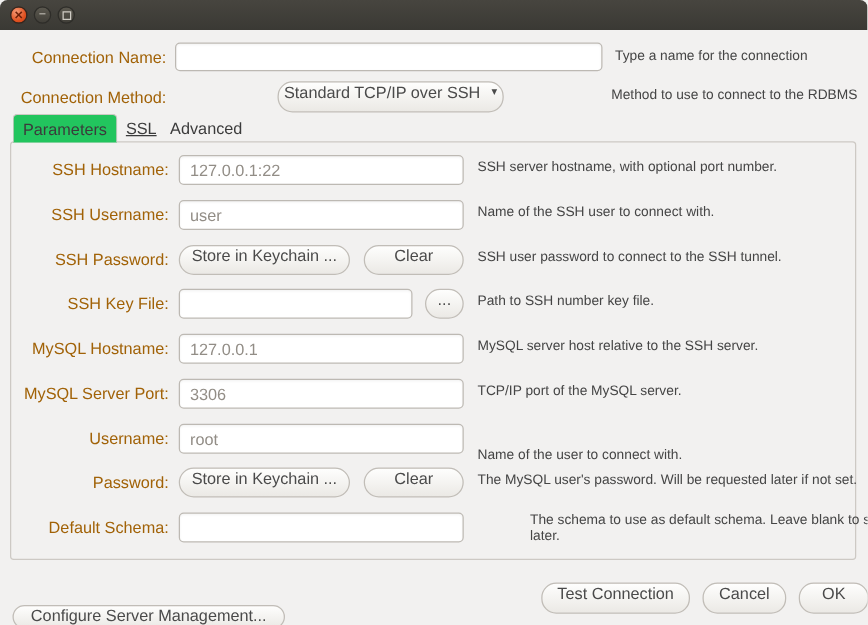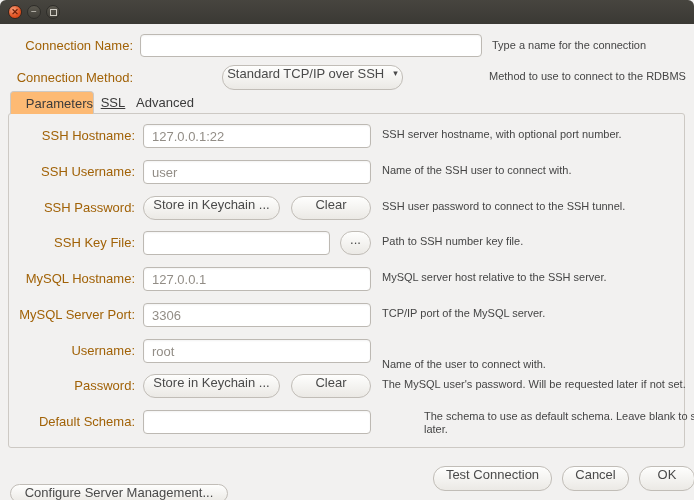--- a/index.html
+++ b/index.html
@@ -64,24 +64,23 @@
     position:absolute; left:8px; top:113px; width:677px; height:335px;
     box-sizing:border-box;
     border:1px solid #CDC9C4; border-radius:3px;
   }
   .tab {
     position:absolute; top:91px; height:23px; z-index:2;
     display:flex; align-items:center; justify-content:center;
     font-size:13px; color:#3B3B3B; cursor:pointer; box-sizing:border-box;
   }
   .tab.active {
-    background:#fdba74;
+    background:#22c55e;
     border:1px solid #CDC9C4; border-bottom:none;
     border-radius:4px 4px 0 0;
-    justify-content:flex-end;
   }
 </style>
 </head>
 <body>
 
 <div>
 
   <div class="titlebar">
     <div class="wbtn close">
       <span>✕</span>

